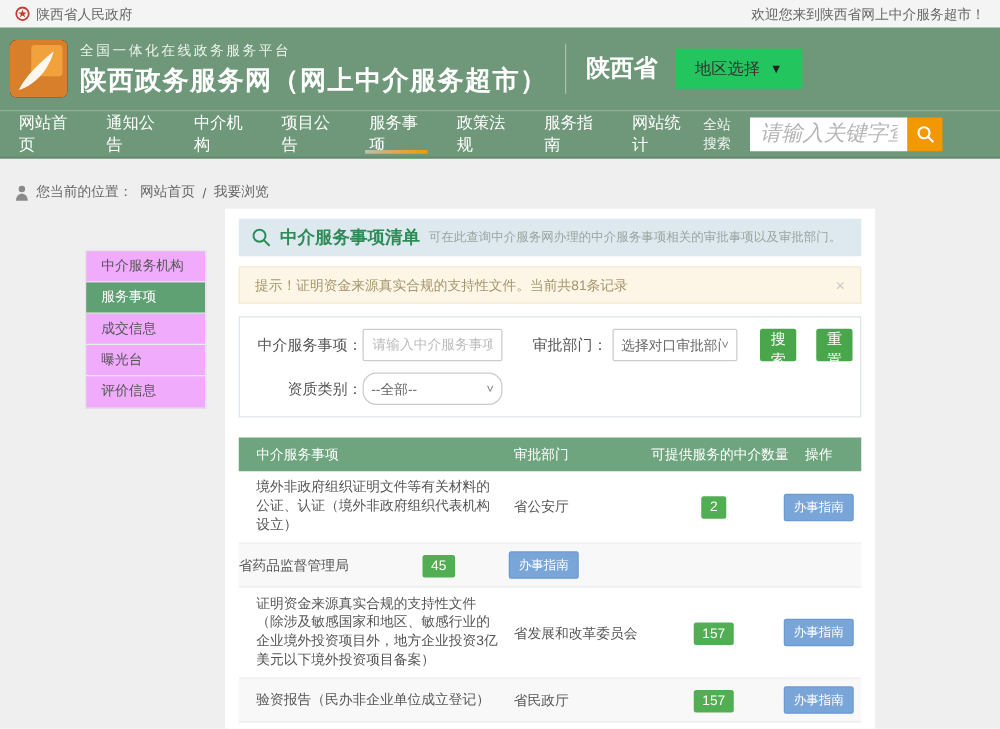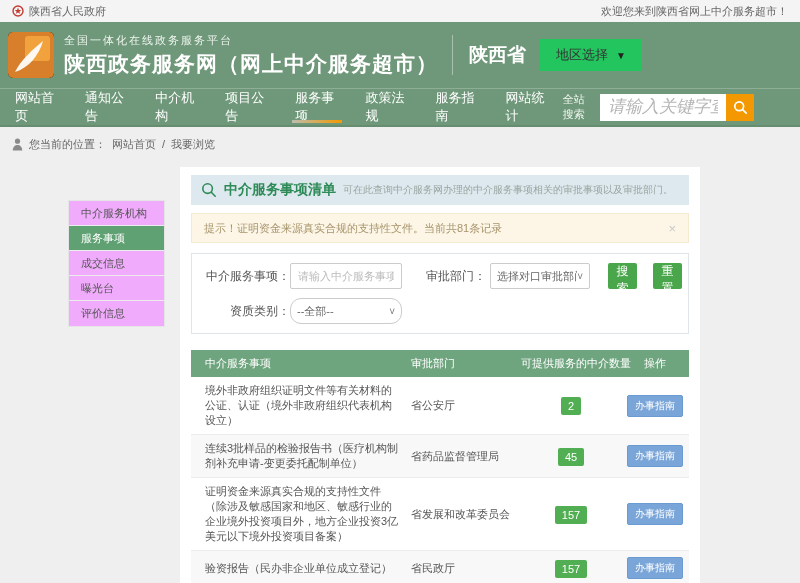--- a/index.html
+++ b/index.html
@@ -26,21 +26,21 @@
   .nav-items { display:flex; align-items:stretch; height:100%; }
   .nav-item { position:relative; display:flex; align-items:center; padding:0 13px; color:#fff; font-size:13px; text-decoration:none; cursor:pointer; }
   .nav-item.active .nav-underline { position:absolute; left:10px; right:10px; bottom:2px; height:3px; background:linear-gradient(to right,#bdbdae,#f39801); }
   .nav-search { margin-left:auto; display:flex; align-items:center; margin-right:36px; }
   .search-label { color:#f2f6f2; font-size:11px; margin-right:5px; }
   .search-input { width:126px; height:27px; border:none; font-size:17px; padding:0 8px; color:#555; outline:none;font-style:italic; }
   .search-input::placeholder { color:#b5b5b5; }
   .search-btn { width:38px; height:27px; background:#f39801; border:none; display:flex; align-items:center; justify-content:center; cursor:pointer; }
 
   
-  .breadcrumb { height:34px; display:flex; align-items:center; gap:6px; padding-left:12px; font-size:11px; color:#666; }
+  .breadcrumb { height:34px; display:flex; align-items:flex-end; gap:6px; padding-left:12px; font-size:11px; color:#666; }
   .crumb-link { color:#666; text-decoration:none; cursor:pointer; }
 
   
   .content { display:flex; margin-left:68px; margin-top:6px; align-items:flex-start; }
   .sidebar { width:97px; background:#f0abfc; border:1px solid #e5e5e5; flex:0 0 auto;margin-top:33px; }
   .side-item { height:25px; line-height:24px; padding-left:12px; font-size:11px; color:#555; border-bottom:1px solid #ececec; cursor:pointer; }
   .side-item:last-child { border-bottom:none; }
   .side-item.active { background:#5fa173; color:#fff; }
 
   .main-panel { width:520px; margin-left:15px; background:#fff; padding:8px 11px 60px 11px; min-height:420px; }
@@ -236,21 +236,20 @@
         <span class="c-action">操作</span>
       </div>
       <div id="table-body">
           <div class="t-row">
     <span class="c-name cell-name">境外非政府组织证明文件等有关材料的公证、认证（境外非政府组织代表机构设立）</span>
     <span class="c-dept cell-dept">省公安厅</span>
     <span class="c-count"><span class="count-badge">2</span></span>
     <span class="c-action"><button class="guide-btn">办事指南</button></span>
   </div>
           <div class="t-row">
-    <span class="c-name cell-name">连续3批样品的检验报告书（医疗机构制剂补充申请-变更委托配制单位）</span>
     <span class="c-dept cell-dept">省药品监督管理局</span>
     <span class="c-count"><span class="count-badge">45</span></span>
     <span class="c-action"><button class="guide-btn">办事指南</button></span>
   </div>
           <div class="t-row">
     <span class="c-name cell-name">证明资金来源真实合规的支持性文件（除涉及敏感国家和地区、敏感行业的企业境外投资项目外，地方企业投资3亿美元以下境外投资项目备案）</span>
     <span class="c-dept cell-dept">省发展和改革委员会</span>
     <span class="c-count"><span class="count-badge">157</span></span>
     <span class="c-action"><button class="guide-btn">办事指南</button></span>
   </div>

